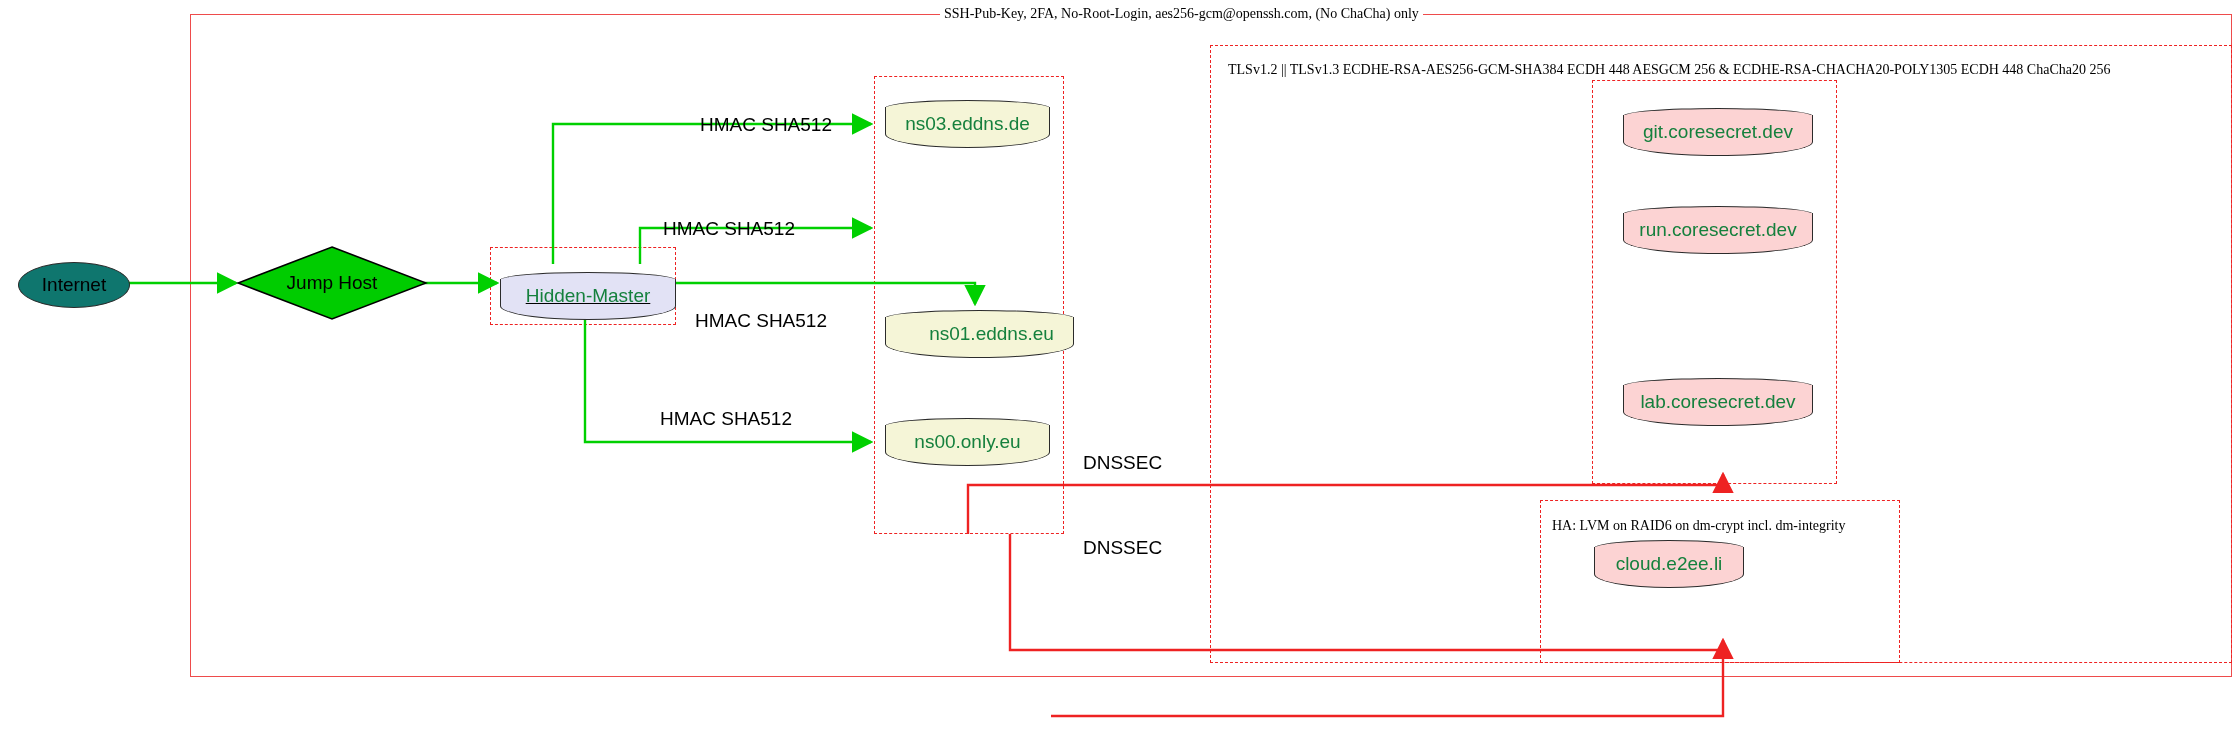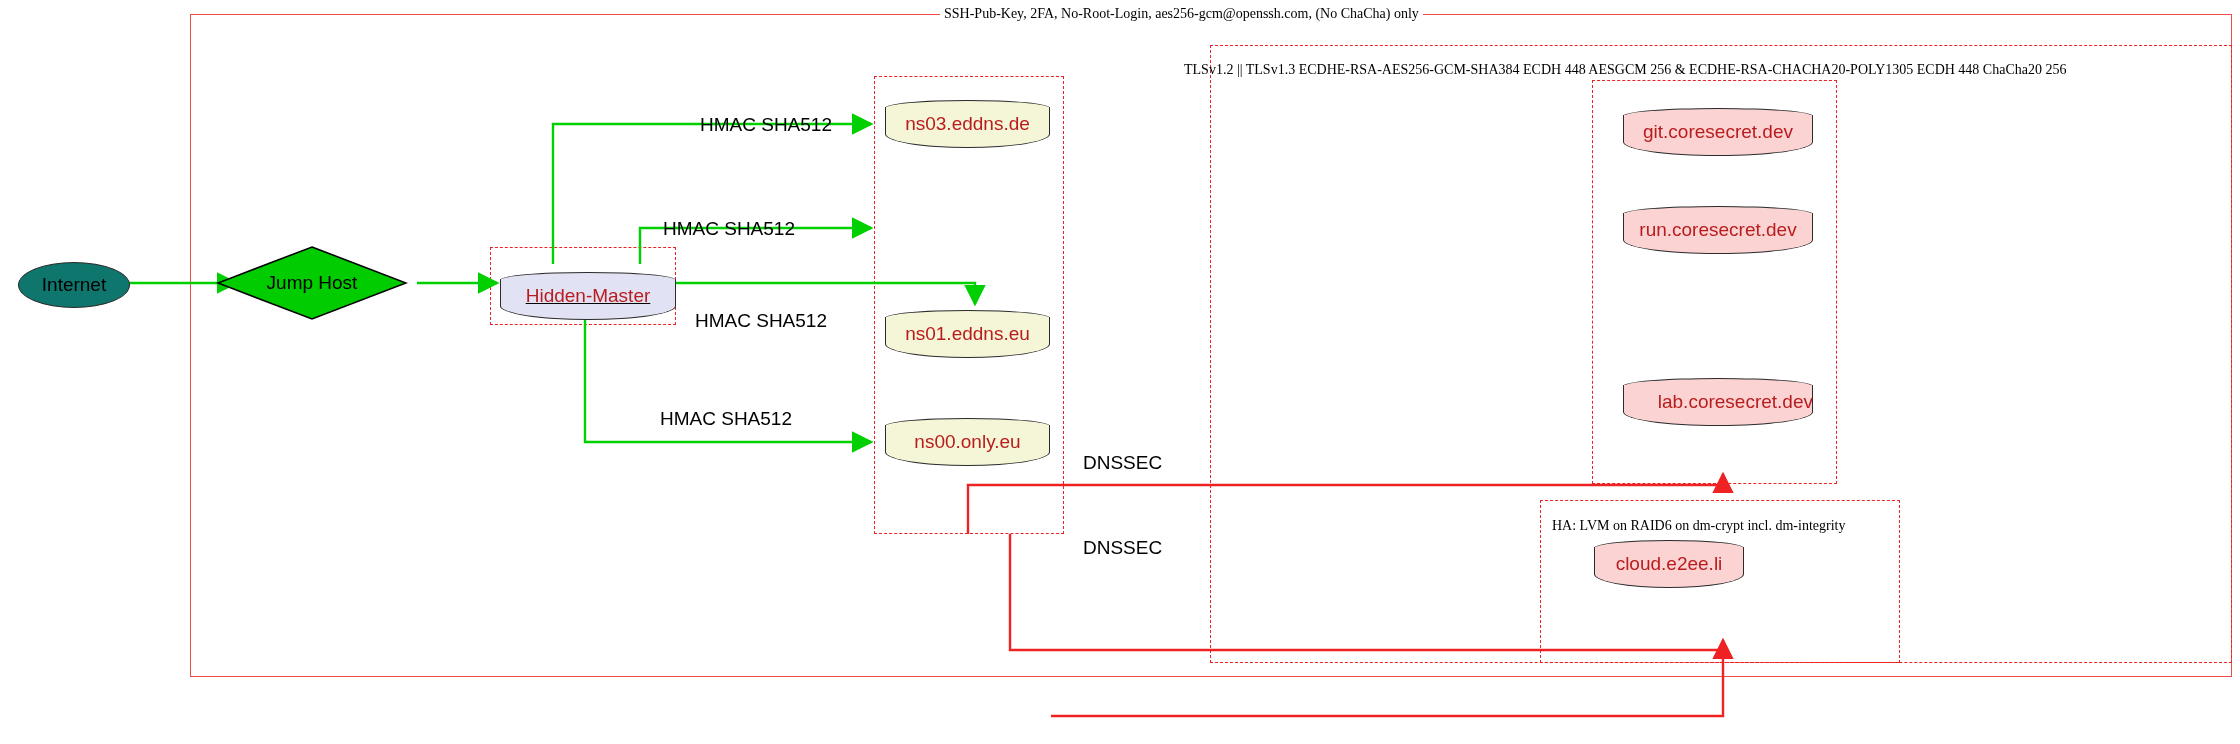--- a/index.html
+++ b/index.html
@@ -8,21 +8,21 @@
        font-family:"Liberation Sans",sans-serif;}
   #stage{position:absolute;left:0;top:0;width:1884px;height:744px;}
   svg.layer{position:absolute;left:0;top:0;width:2240px;height:744px;}
   
   .cyl{position:absolute;display:flex;align-items:center;justify-content:center;}
   .cyl .body{position:absolute;left:0;top:7px;right:0;bottom:0;
              border:1.6px solid #2b2b2b;border-top:none;
              border-radius:0 0 50% 50%/0 0 14px 14px;}
   .cyl .top{position:absolute;left:0;top:0;right:0;height:14px;
             border:1.6px solid #2b2b2b;border-radius:50%/50%;}
-  .cyl .lbl{position:relative;z-index:3;font-size:19px;color:#b91c1c;white-space:nowrap;}
+  .cyl .lbl{position:relative;z-index:3;font-size:19px;color:#15803d;white-space:nowrap;}
   .cyl.yellow .body,.cyl.yellow .top{background:#f5f5d7;}
   .cyl.pink   .body,.cyl.pink   .top{background:#fcd3d3;}
   .cyl.lav    .body,.cyl.lav    .top{background:#e2e2f5;}
   
   .ell{position:absolute;display:flex;align-items:center;justify-content:center;
        border:1.6px solid #2b2b2b;border-radius:50%;background:#0f766e;
        font-size:19px;color:#000;white-space:nowrap;}
   
   .diamond-wrap{position:absolute;display:flex;align-items:center;justify-content:center;}
   .diamond-wrap .dlbl{position:relative;z-index:3;font-size:19px;color:#000;white-space:nowrap;}
@@ -76,56 +76,56 @@
 
     <path d="M968,534 L968,485 L1723,485 L1723,474" stroke="#ee2222" stroke-width="2.4" fill="none" marker-end="url(#ar)"></path>
 
     <path d="M1010,534 L1010,650 L1723,650 L1723,640" stroke="#ee2222" stroke-width="2.4" fill="none" marker-end="url(#ar)"></path>
 
     <path d="M1051,716 L1723,716 L1723,655" stroke="#ee2222" stroke-width="2.4" fill="none"></path>
   </svg>
 
   <div class="tlabel serif box-lbl" style="left:940px;top:14px;transform:translateY(-50%);background:#fff;padding:0 4px;">SSH-Pub-Key, 2FA, No-Root-Login, aes256-gcm@openssh.com, (No ChaCha) only</div>
 
-  <div class="tlabel serif box-lbl" style="left:1184px;top:62px;">TLSv1.2 || TLSv1.3 ECDHE-RSA-AES256-GCM-SHA384 ECDH 448 AESGCM 256 &amp; ECDHE-RSA-CHACHA20-POLY1305 ECDH 448 ChaCha20 256</div>
+  <div class="tlabel serif box-lbl" style="left:1228px;top:62px;">TLSv1.2 || TLSv1.3 ECDHE-RSA-AES256-GCM-SHA384 ECDH 448 AESGCM 256 &amp; ECDHE-RSA-CHACHA20-POLY1305 ECDH 448 ChaCha20 256</div>
 
   <div class="tlabel serif box-lbl" style="left:1552px;top:518px;">HA: LVM on RAID6 on dm-crypt incl. dm-integrity</div>
 
   <div class="tlabel edge-lbl" style="left:700px;top:114px;">HMAC SHA512</div>
   <div class="tlabel edge-lbl" style="left:663px;top:218px;">HMAC SHA512</div>
   <div class="tlabel edge-lbl" style="left:695px;top:310px;">HMAC SHA512</div>
   <div class="tlabel edge-lbl" style="left:660px;top:408px;">HMAC SHA512</div>
   <div class="tlabel edge-lbl" style="left:1083px;top:452px;">DNSSEC</div>
   <div class="tlabel edge-lbl" style="left:1083px;top:537px;">DNSSEC</div>
 
   <div class="ell" style="left:18px;top:262px;width:110px;height:44px;">
     <span>Internet</span>
   </div>
 
-  <div class="diamond-wrap" style="left:216px;top:245px;width:192px;height:76px;">
+  <div class="diamond-wrap" style="left:236px;top:245px;width:192px;height:76px;">
     <svg width="192" height="76" style="position:absolute;left:0;top:0;">
       <polygon points="96,2 190,38 96,74 2,38" fill="#00cc00" stroke="#000" stroke-width="1.6"></polygon>
     </svg>
     <span class="dlbl">Jump Host</span>
   </div>
 
   <div class="cyl lav" style="left:500px;top:272px;width:176px;height:48px;text-decoration:underline;">
     <div class="top"></div>
     <div class="body"></div>
     <span class="lbl">Hidden-Master</span>
   </div>
 
   <div class="cyl yellow" style="left:885px;top:100px;width:165px;height:48px;">
     <div class="top"></div>
     <div class="body"></div>
     <span class="lbl">ns03.eddns.de</span>
   </div>
 
 
-  <div class="cyl yellow" style="left:885px;top:310px;width:165px;height:48px;">
+  <div class="cyl yellow" style="left:885px;top:310px;width:165px;height:48px;padding-left:24px;">
     <div class="top"></div>
     <div class="body"></div>
     <span class="lbl">ns01.eddns.eu</span>
   </div>
 
   <div class="cyl yellow" style="left:885px;top:418px;width:165px;height:48px;">
     <div class="top"></div>
     <div class="body"></div>
     <span class="lbl">ns00.only.eu</span>
   </div>
@@ -135,21 +135,21 @@
     <div class="body"></div>
     <span class="lbl">git.coresecret.dev</span>
   </div>
 
   <div class="cyl pink" style="left:1623px;top:206px;width:190px;height:48px;">
     <div class="top"></div>
     <div class="body"></div>
     <span class="lbl">run.coresecret.dev</span>
   </div>
 
-  <div class="cyl pink" style="left:1623px;top:378px;width:190px;height:48px;justify-content:flex-end;">
+  <div class="cyl pink" style="left:1623px;top:378px;width:190px;height:48px;">
     <div class="top"></div>
     <div class="body"></div>
     <span class="lbl">lab.coresecret.dev</span>
   </div>
 
   <div class="cyl pink" style="left:1594px;top:540px;width:150px;height:48px;align-items:center;">
     <div class="top"></div>
     <div class="body"></div>
     <span class="lbl">cloud.e2ee.li</span>
   </div>

